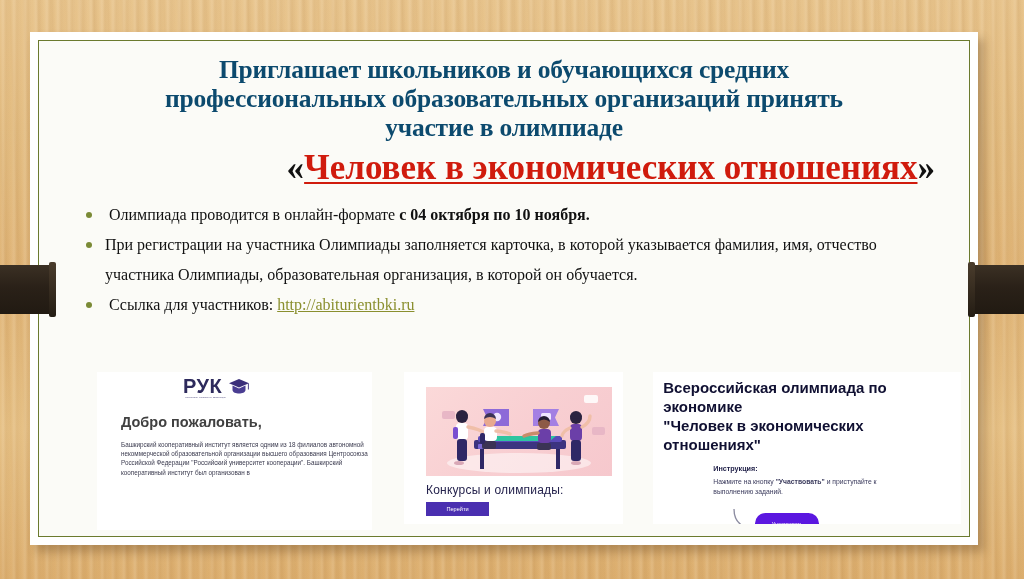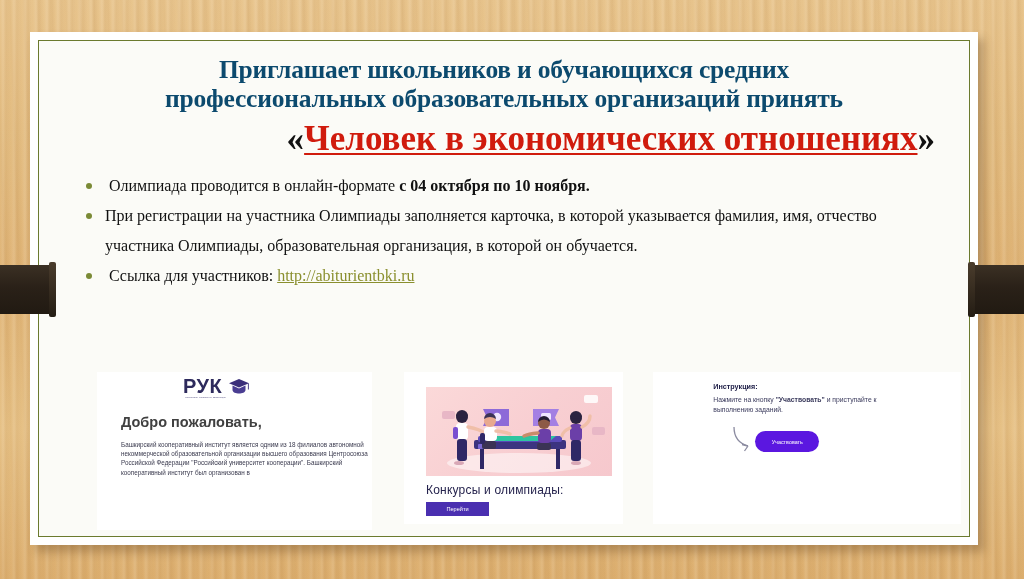--- a/index.html
+++ b/index.html
@@ -172,20 +172,21 @@
 <div id="wood-bg">
   <div id="wood-grain"></div>
 </div>
 
 <div id="card">
   <div id="card-inner">
 
     <div id="heading-block">
       <div class="hd" id="heading-line1">Приглашает школьников и обучающихся средних</div>
       <div class="hd" id="heading-line2">профессиональных образовательных организаций принять</div>
+      <div class="hd" id="heading-line3">участие в олимпиаде</div>
 
       <div id="title-red"><span class="quote">«</span><span class="red">Человек в экономических отношениях</span><span class="quote">»</span></div>
     </div>
 
     <div id="bullet-list">
       <div class="bullet-item b1">
         <span class="dot"></span><span>Олимпиада проводится в онлайн-формате </span><span class="strong">с 04 октября по 10 ноября.</span>
       </div>
       <div class="bullet-item">
         <span class="dot"></span><span>При регистрации на участника Олимпиады заполняется карточка, в которой указывается фамилия, имя, отчество участника Олимпиады, образовательная организация, в которой он обучается.</span>
@@ -263,20 +264,24 @@
             <path d="M144 41 q-7 3 -8 8" stroke="#f0bfa8" stroke-width="3.2" fill="none" stroke-linecap="round"></path>
             <ellipse cx="33" cy="76" rx="5" ry="2" fill="#d9a8b6"></ellipse>
             <ellipse cx="150" cy="76" rx="5" ry="2" fill="#d9a8b6"></ellipse>
           </svg>
         </div>
         <div id="mid-caption">Конкурсы и олимпиады:</div>
         <div id="mid-btn">Перейти</div>
       </div>
 
       <div class="shot" id="shot-right">
+        <div id="rt-h-wrap">
+          <div class="rt-h">Всероссийская олимпиада по экономике</div>
+          <div class="rt-h">"Человек в экономических отношениях"</div>
+        </div>
         <div id="rt-instr">
           <div id="rt-instr-title">Инструкция:</div>
           <div id="rt-instr-body"><span>Нажмите на кнопку </span><b>"Участвовать"</b><span> и приступайте к выполнению заданий.</span></div>
         </div>
         <div id="rt-btn-row">
           <svg id="rt-arrow" width="26" height="28" viewBox="0 0 26 28">
             <path d="M3 2 Q3 17 17 21" stroke="#8b8ba0" stroke-width="1.3" fill="none"></path>
             <path d="M17 21 l-6 -1.5 M17 21 l-3.5 5" stroke="#8b8ba0" stroke-width="1.3" fill="none"></path>
           </svg>
           <div id="rt-btn">Участвовать</div>

